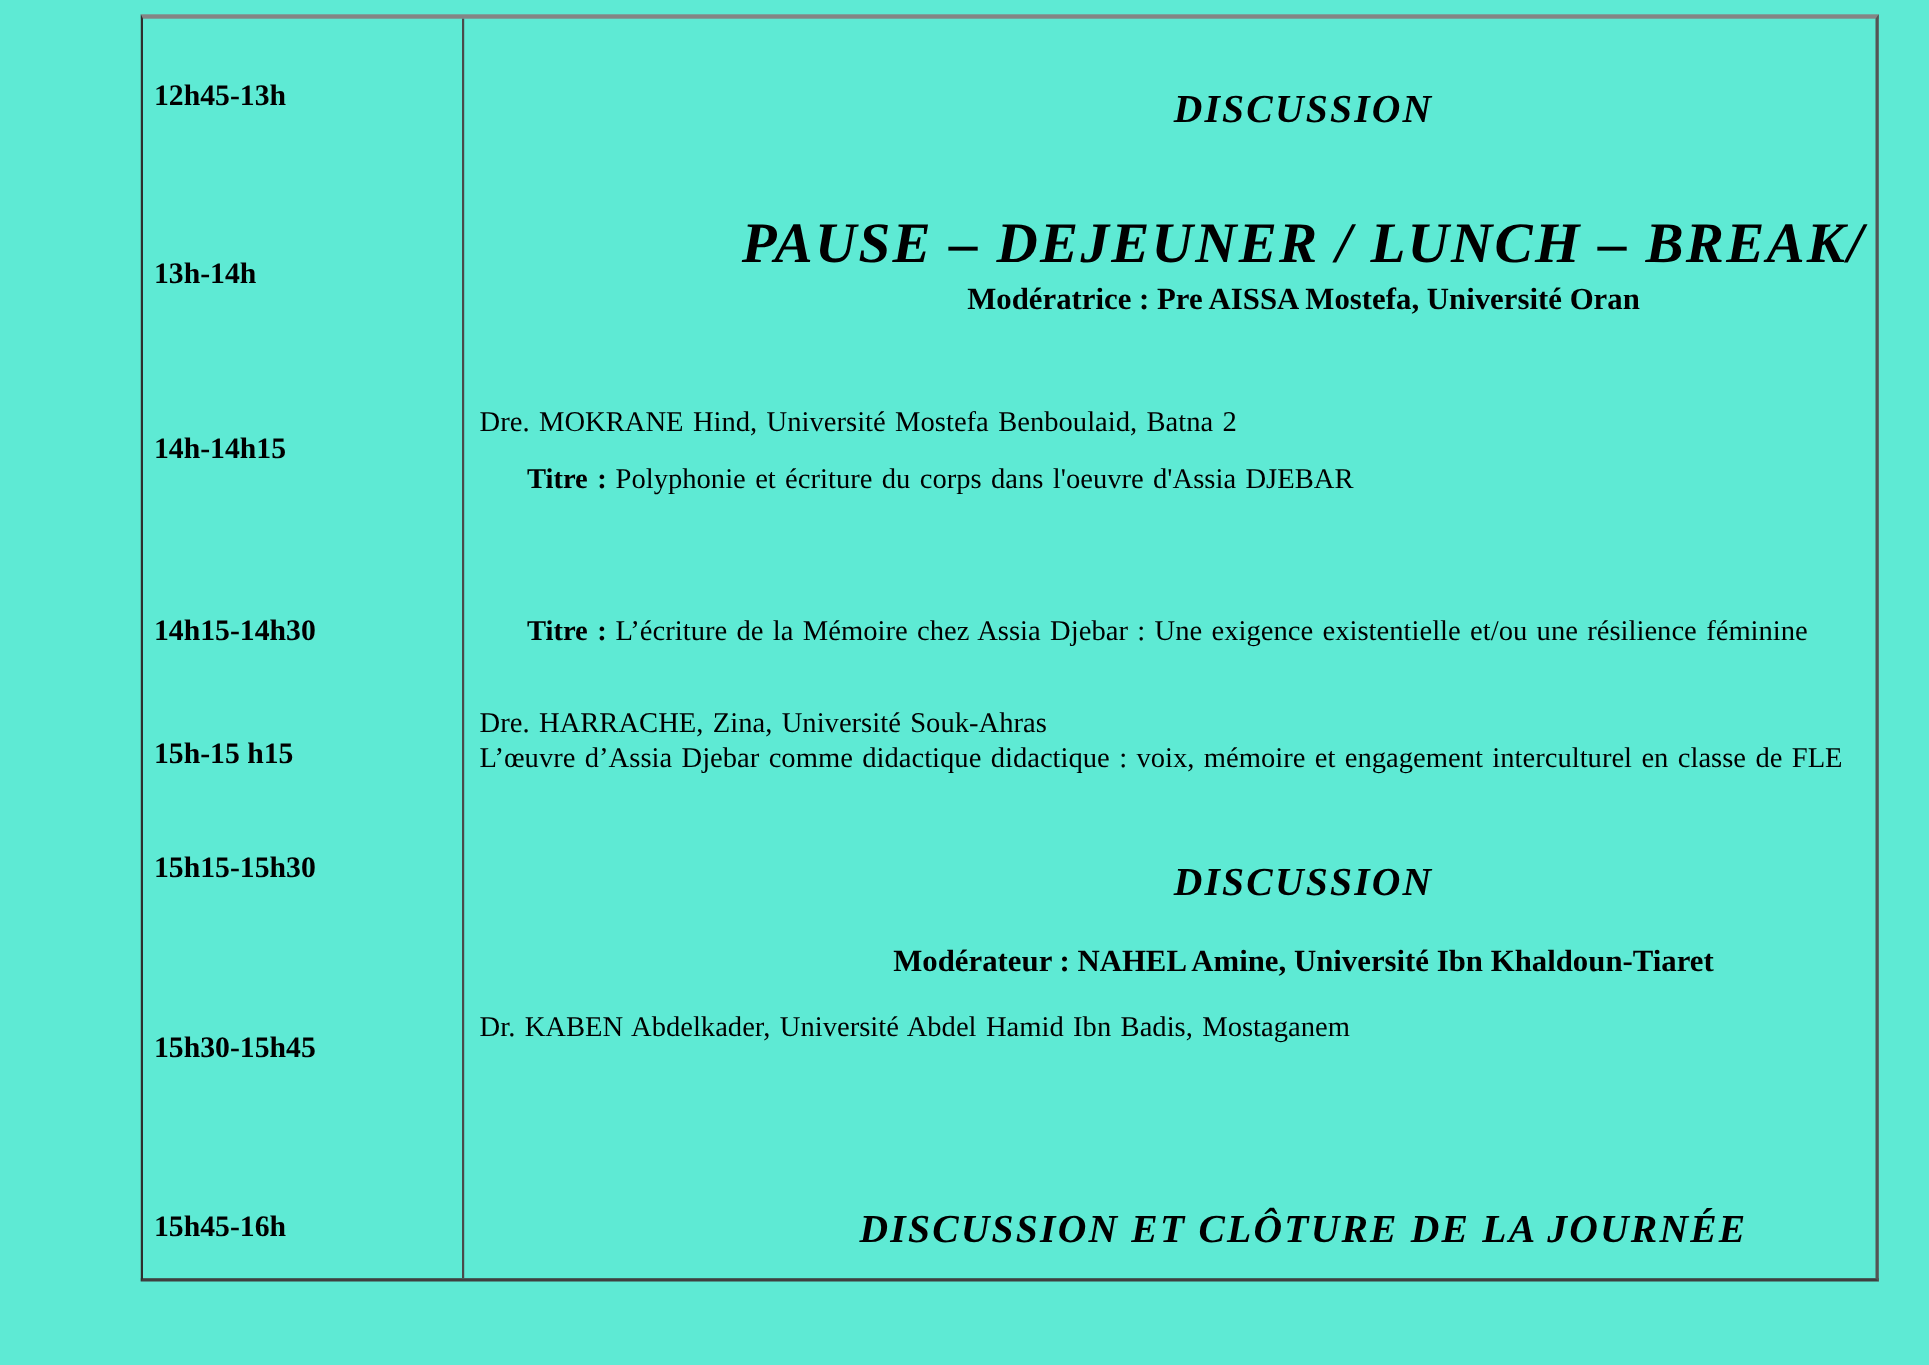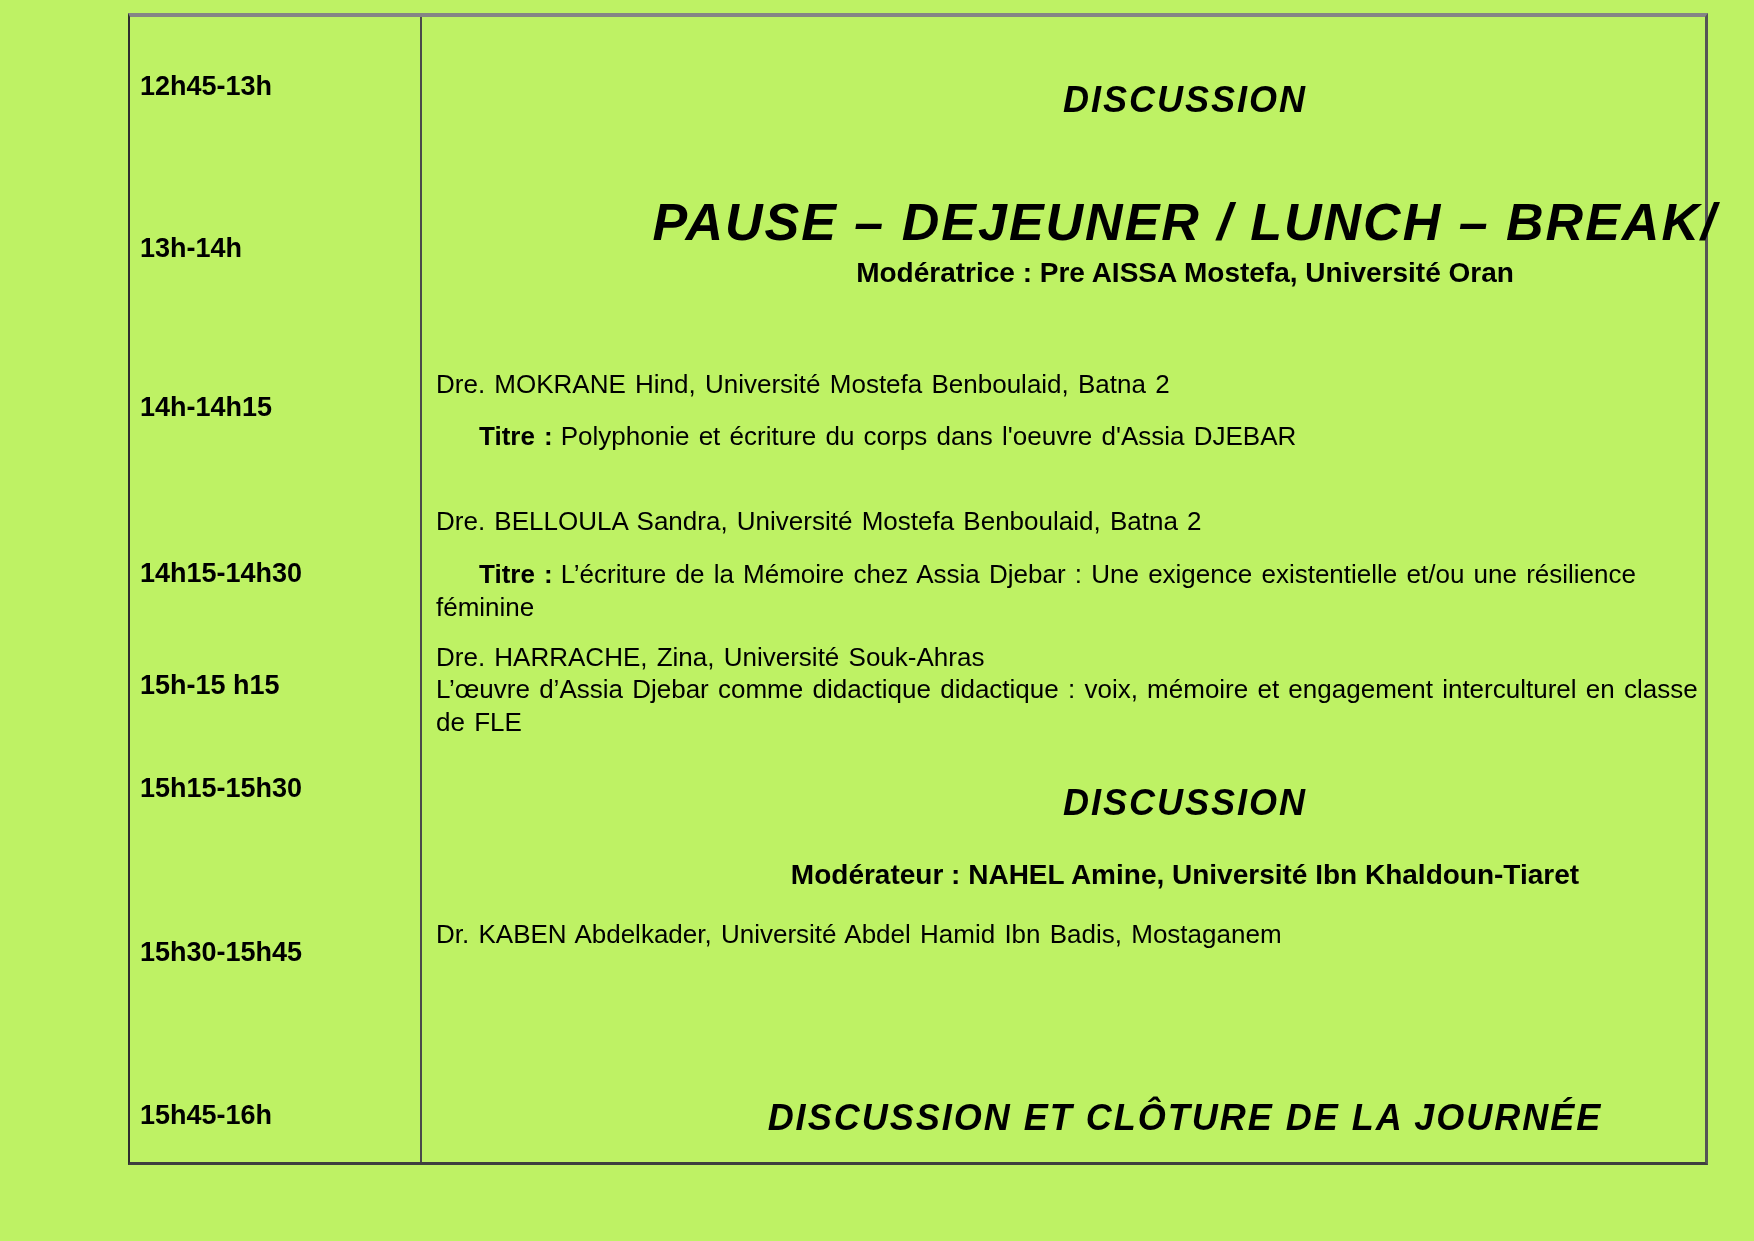--- a/index.html
+++ b/index.html
@@ -1,21 +1,21 @@
 <!DOCTYPE html>
 <html><head>
 <meta charset="utf-8">
 <style>
   html, body { margin: 0; padding: 0; background: #ffffff; }
   .page {
     position: relative;
     width: 1754px;
     height: 1241px;
-    background: #bef264;
-    font-family: Liberation Sans, sans-serif;
+    background: #5eead4;
+    font-family: Liberation Serif, serif;
     color: #000000;
     overflow: hidden;
   }
   .table-frame {
     position: absolute;
     left: 128px; top: 13px;
     width: 1580px; height: 1152px;
     box-sizing: border-box;
     border-top: 4px solid #858585;
     border-left: 2px solid #2e2e2e;
@@ -88,21 +88,20 @@
   <div class="centered script script-md" style="top:78px">DISCUSSION</div>
 
   <div class="centered script script-lg" style="top:191px">PAUSE – DEJEUNER / LUNCH – BREAK/</div>
   <div class="centered moderator" style="top:256px">Modératrice : Pre AISSA Mostefa, Université Oran</div>
 
   <div class="line" style="top:368px">Dre. MOKRANE Hind, Université Mostefa Benboulaid, Batna 2</div>
   <div class="line" style="top:420px">
     <span class="b">Titre :</span><span>Polyphonie et écriture du corps dans l'oeuvre d'Assia DJEBAR</span>
   </div>
 
-  <div class="line" style="top:505px">Dre. BELLOULA Sandra, Université Mostefa Benboulaid, Batna 2</div>
   <div class="line" style="top:558px">
     <span class="b">Titre :</span><span>L’écriture de la Mémoire chez Assia Djebar : Une exigence existentielle et/ou une résilience féminine</span>
   </div>
 
   <div class="line" style="top:641px">Dre. HARRACHE, Zina, Université Souk-Ahras</div>
   <div class="line" style="top:673px">L’œuvre d’Assia Djebar comme didactique didactique : voix, mémoire et engagement interculturel en classe de FLE</div>
 
   <div class="centered script script-md" style="top:781px">DISCUSSION</div>
 
   <div class="centered moderator" style="top:858px">Modérateur : NAHEL Amine, Université Ibn Khaldoun-Tiaret</div>

